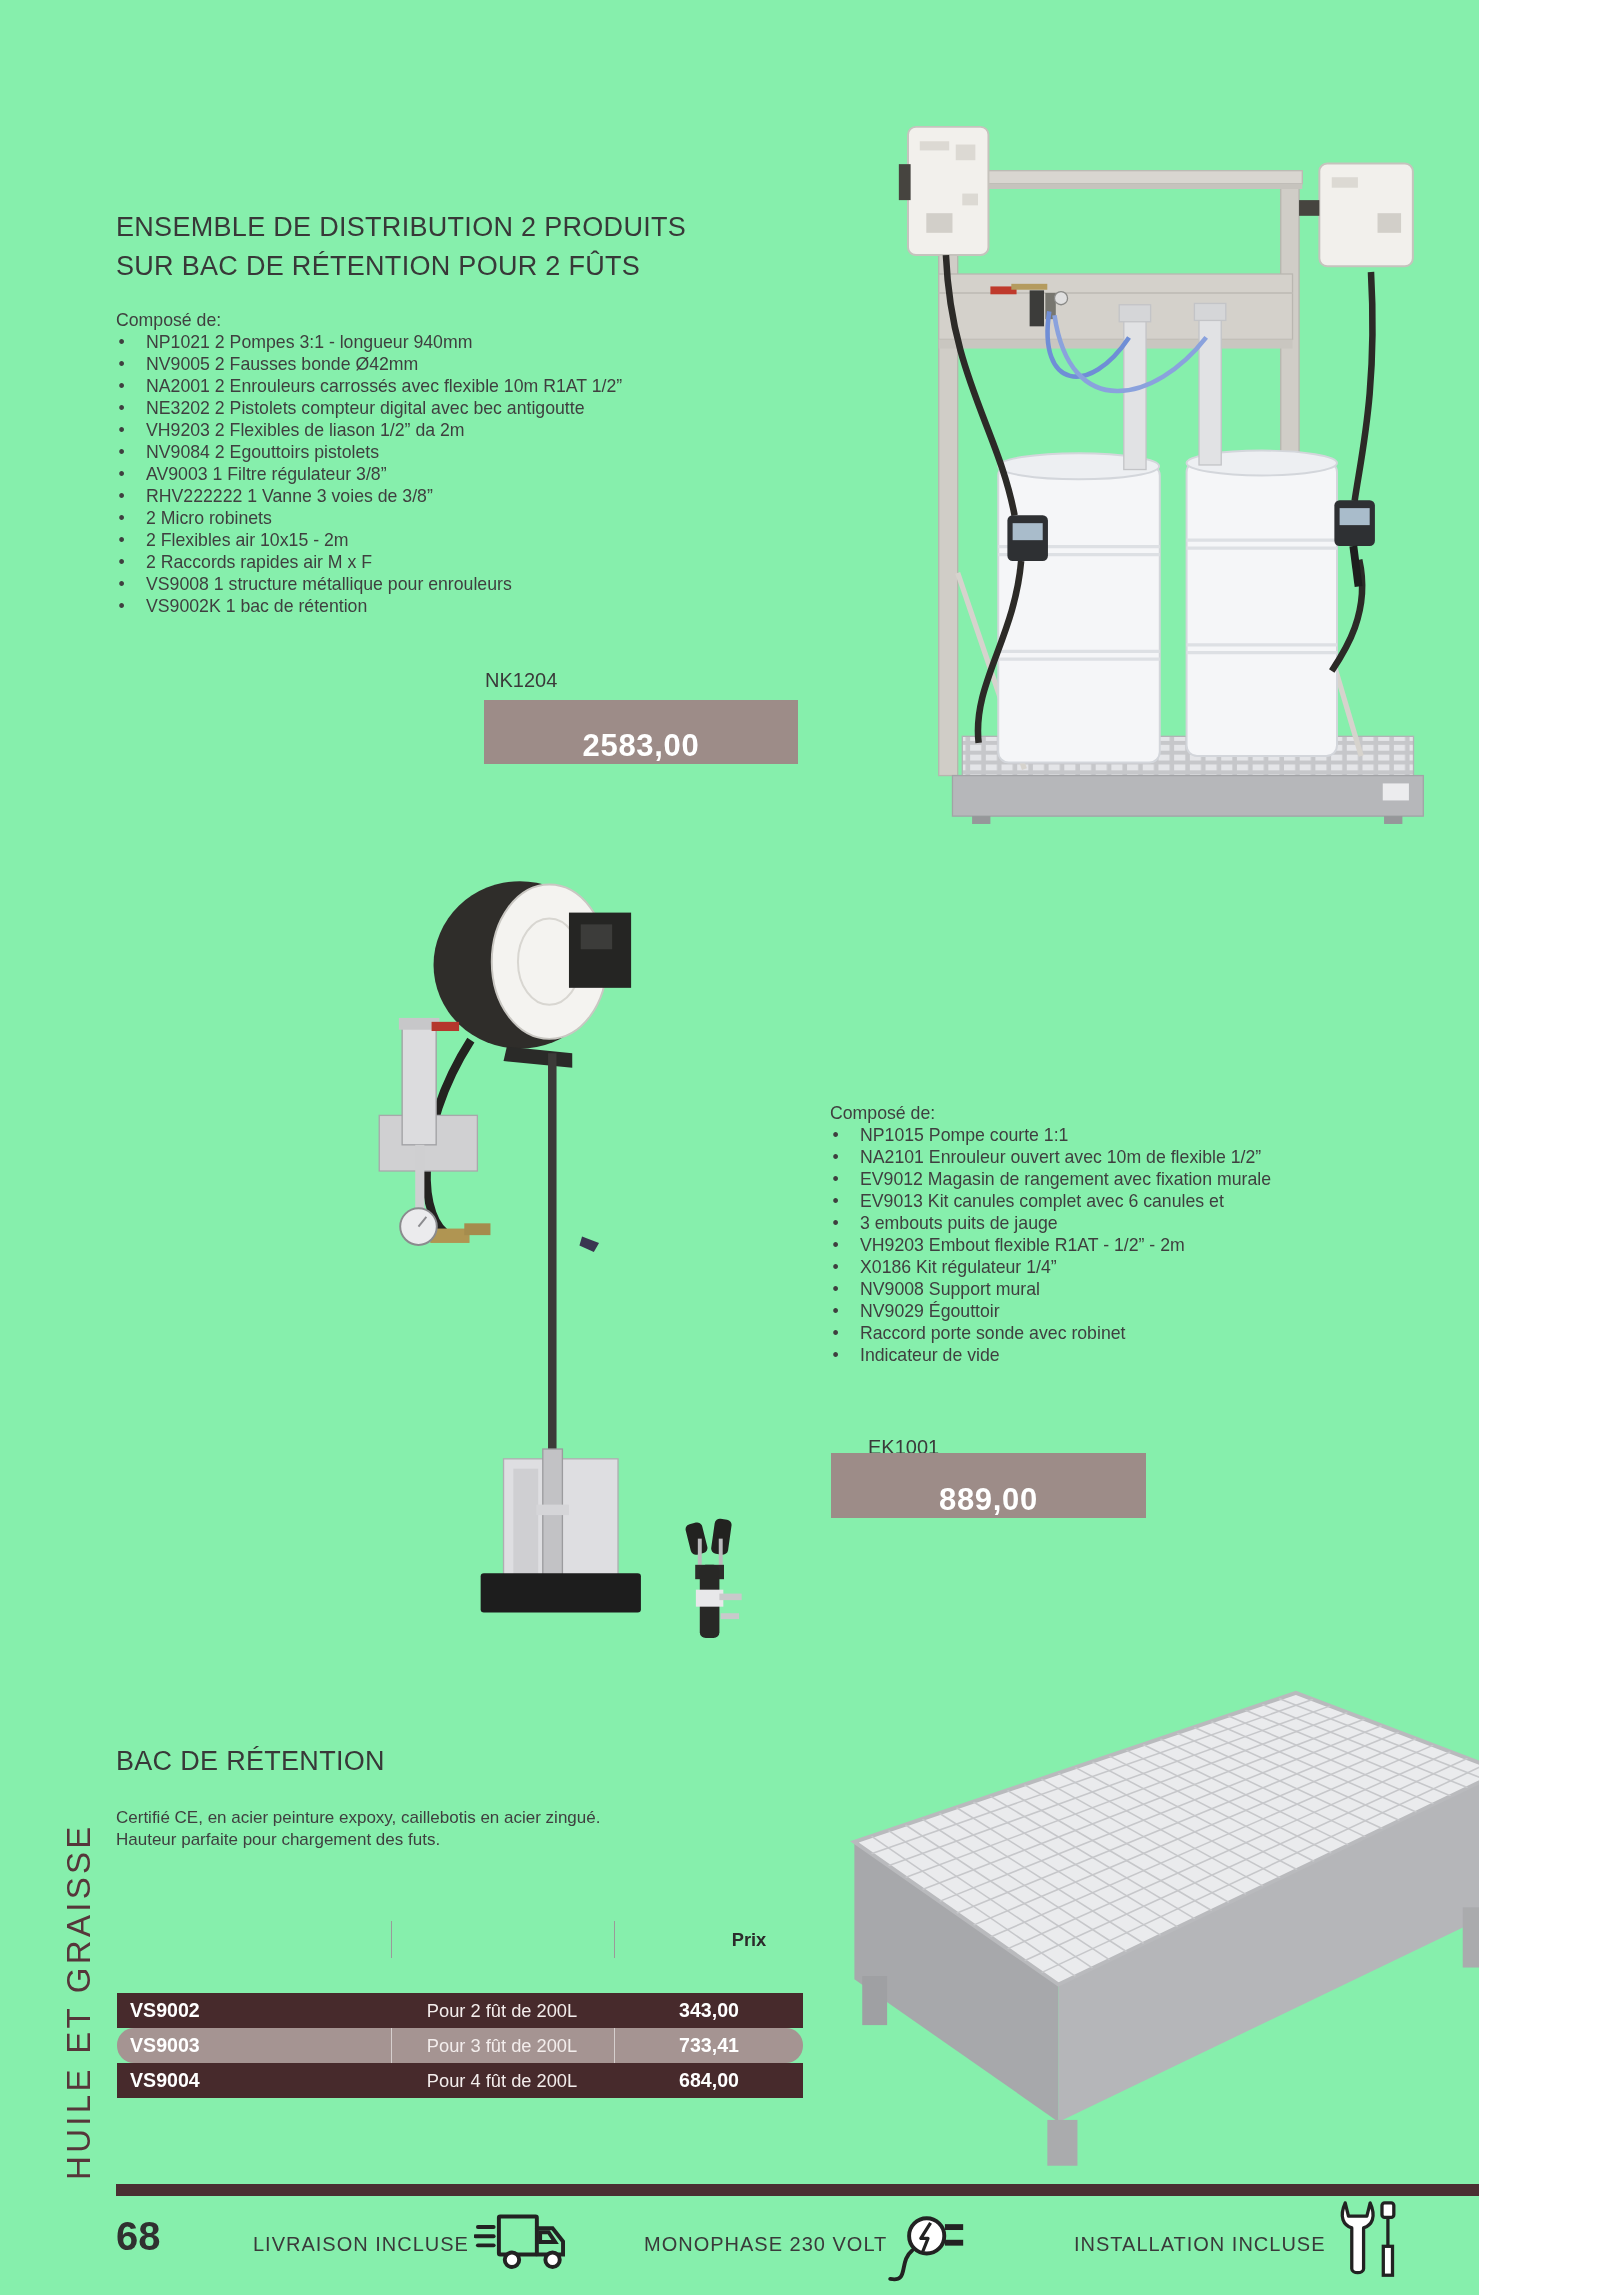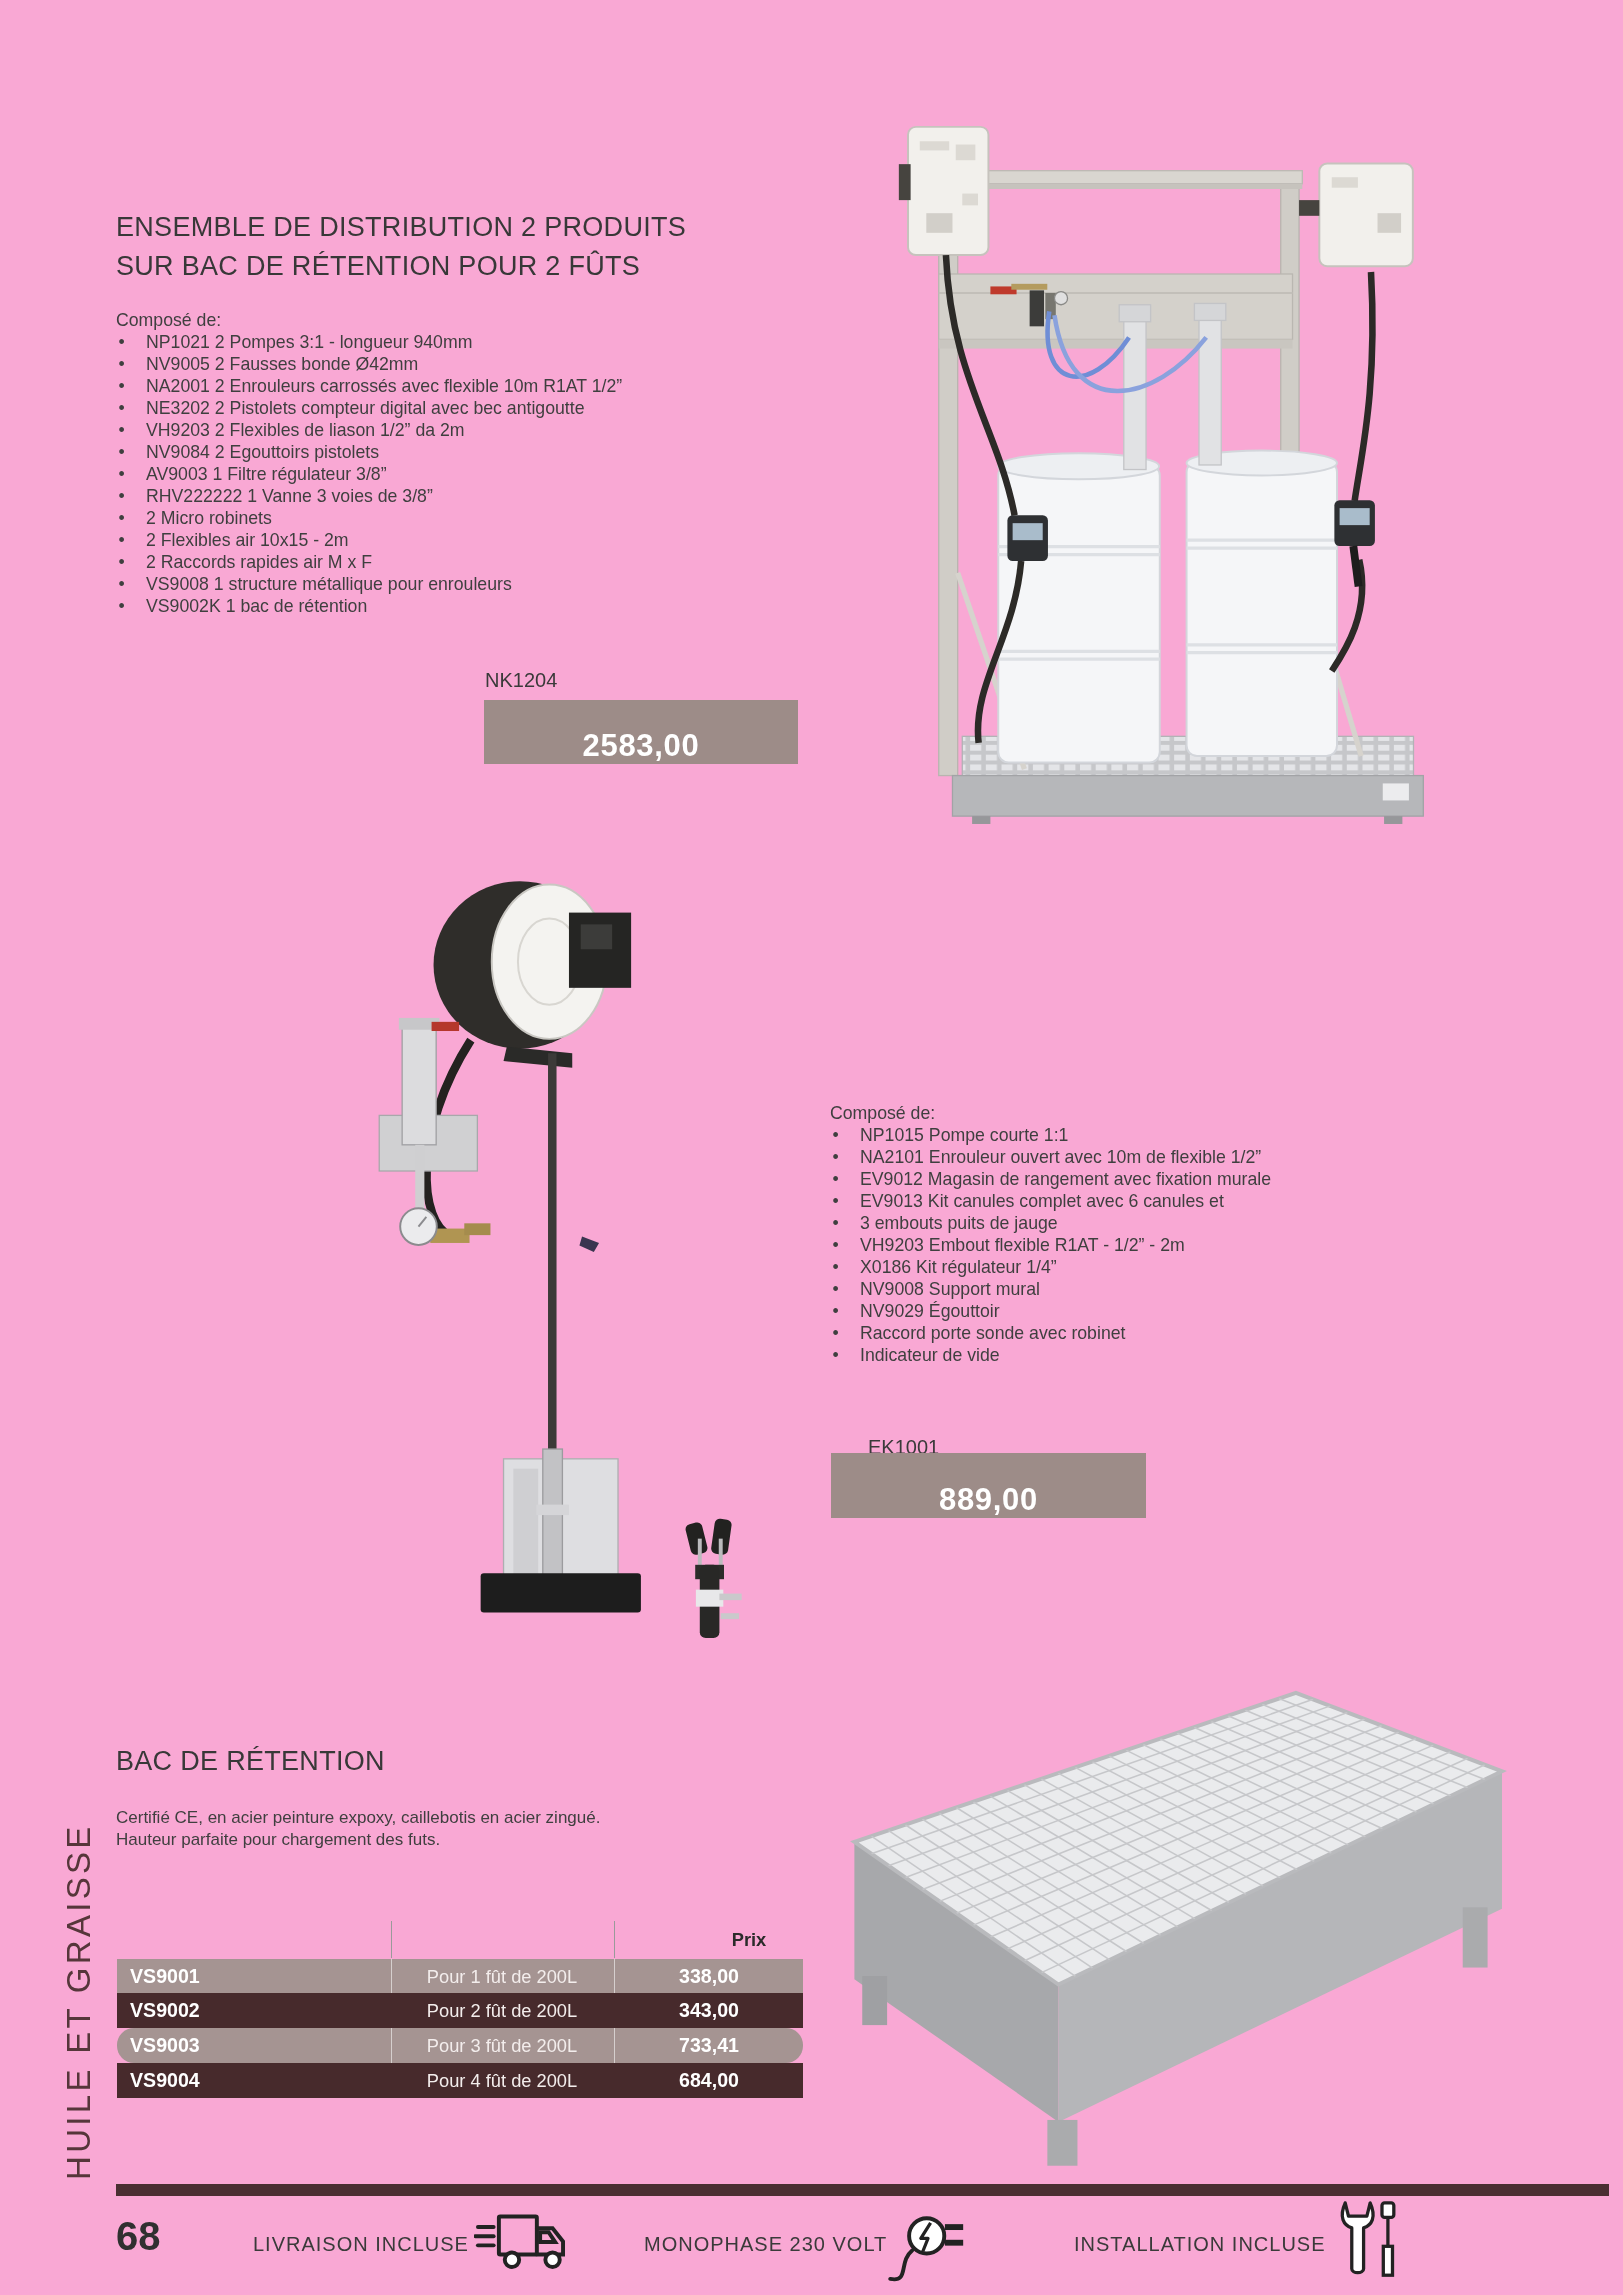--- a/index.html
+++ b/index.html
@@ -1,17 +1,17 @@
 <!DOCTYPE html>
 <html lang="fr" style="--accent-badge: #9d8c88; --table-row-light: #a59492; --table-row-dark: #472a2c; --footer-bar: #4a2f32; --sidebar-text: #56363a;font-size:10.5px"><head>
 <meta charset="utf-8">
 <style>
   html,body { margin:0; padding:0; background:#ffffff; }
   .page {
-    position:relative; width:1623px; height:2295px; background:#f9a8d4; overflow:hidden;
+    position:relative; width:1479px; height:2295px; background:#86efac; overflow:hidden;
     font-family:"Liberation Sans","DejaVu Sans",sans-serif; color:#3a3a3a;
   }
   .abs { position:absolute; }
   .title { font-size:27px; line-height:39px; letter-spacing:0.3px; color:#383838; font-weight:400; }
   .t2 { line-height:41px; }
   .composed { font-size:17.7px; color:#3f3f3f; }
   .spec-list { list-style:none; margin:0; padding:0; font-size:17.7px; color:#3f3f3f; }
   .spec-list li { position:relative; padding-left:30px; line-height:22px; white-space:nowrap; }
   .spec-list li::before { content:"\2022"; position:absolute; left:2.6px; top:0; }
   .ref { font-size:20px; color:#3a3a3a; }
@@ -207,25 +207,20 @@
   <div class="abs title" style="left:116px; top:1742px;">BAC DE RÉTENTION</div>
   <div class="abs desc" style="left:116px; top:1807px;">
     <div>Certifié CE, en acier peinture expoxy, caillebotis en acier zingué.</div>
     <div>Hauteur parfaite pour chargement des futs.</div>
   </div>
 
   <div class="abs th-prix" style="left:614px; top:1929px; width:190px;">Prix</div>
   <div class="hline" style="left:391px; top:1921px; height:37px;"></div>
   <div class="hline" style="left:614px; top:1921px; height:37px;"></div>
 
-  <div class="trow light" style="top:1959px;">
-    <span class="code">VS9001</span>
-    <span class="lbl">Pour 1 fût de 200L</span>
-    <span class="price">338,00</span>
-  </div>
   <div class="trow dark" style="top:1993px;">
     <span class="code">VS9002</span>
     <span class="lbl">Pour 2 fût de 200L</span>
     <span class="price">343,00</span>
   </div>
   <div class="trow light" style="top:2028px;border-radius:17px;">
     <span class="code">VS9003</span>
     <span class="lbl">Pour 3 fût de 200L</span>
     <span class="price">733,41</span>
   </div>

